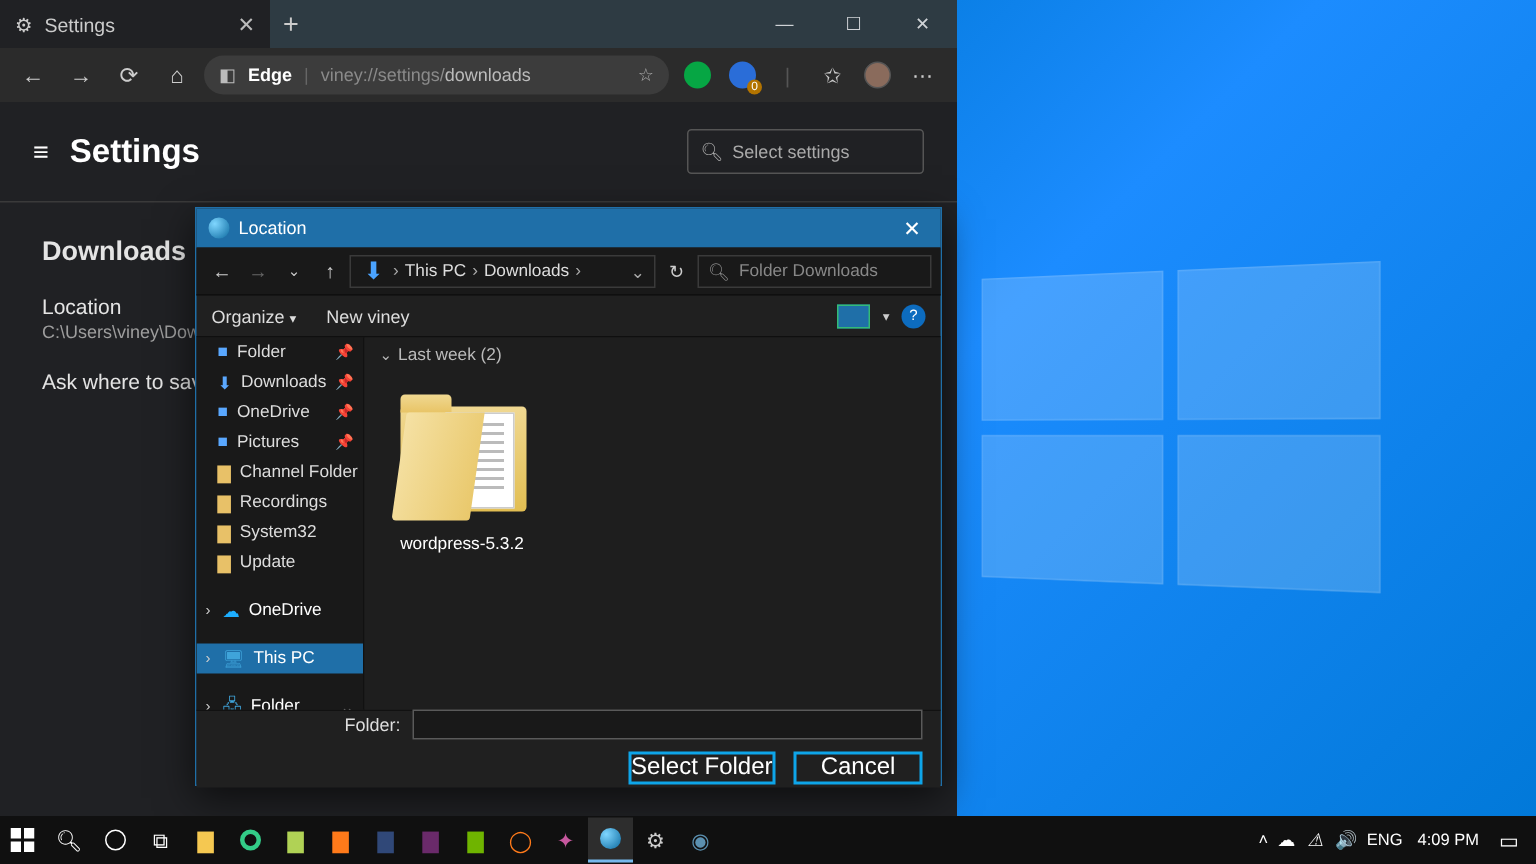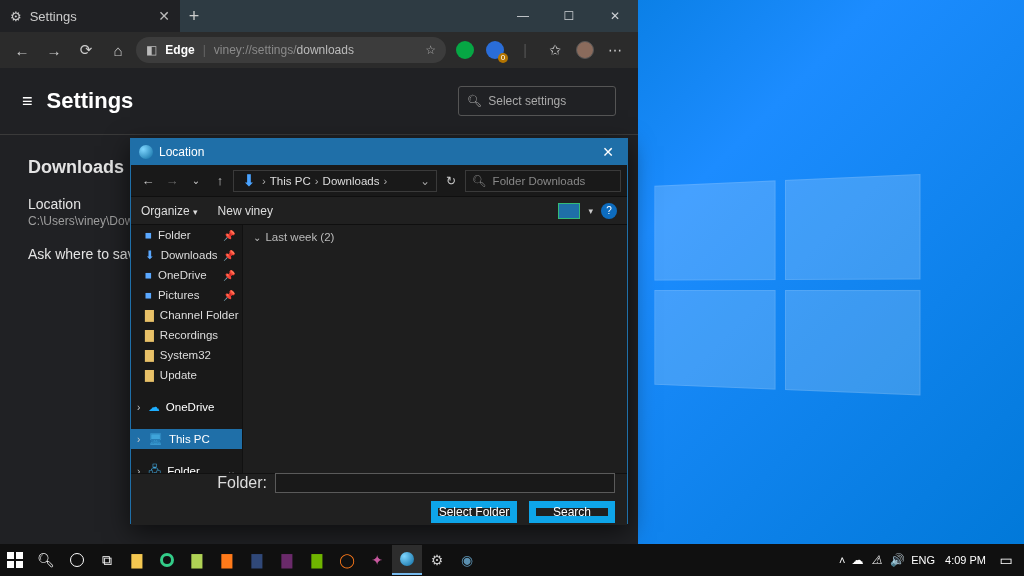--- a/index.html
+++ b/index.html
@@ -220,28 +220,28 @@
 }
 .folder-name { font-size:11.5px; color:#fff; margin-top: 10px;}
 
 .fd-footer {
   height: 52px; border-top: 1px solid #111;
   display:flex; flex-direction:column; justify-content:center;
   padding: 4px 12px 8px; gap:8px;
   background:#202020;
 }
 .folder-row { display:flex; align-items:center; gap:8px; justify-content:flex-end;}
-.folder-row label { color:#ddd; font-size:16px;}
+.folder-row label { color:#ddd; font-size:12px;}
 .folder-input {
   width: 340px; height:20px; border:1px solid #5a5a5a; background:#191919;
 }
 .btn-row { display:flex; justify-content:flex-end; gap:12px; }
 .dlg-btn {
-  min-width: 86px; height: 22px; border:7px solid #0ea5e9; background:transparent;
-  color:#fff; font-size:12px; display:inline-flex; align-items:center; justify-content:center;
+  min-width: 86px; height: 22px; border:2px solid #0ea5e9; background:transparent;
+  color:#fff; font-size:16px; display:inline-flex; align-items:center; justify-content:center;
 }
 
 
 .taskbar {
   position: absolute; left:0; bottom:0; width:1024px; height:32px;
   background:#101010; display:flex; align-items:center;
 }
 .tb-left { display:flex; align-items:center; height:100%;}
 .tb-btn { width:30px; height:32px; display:flex; align-items:center; justify-content:center; color:#fff; font-size:14px;}
 .tb-win svg { width:16px; height:16px; }
@@ -424,31 +424,39 @@
           <span>Folder</span>
           <span class="pin" style="color:#aaa;font-size:11px">⌄</span>
         </div>
     </div>
 
     <div class="fd-files">
       <div class="group-lbl">
           <span style="font-size:10px">⌄</span>
           <span>Last week (2)</span>
         </div>
+      <div class="folder-big">
+        <div class="folder-icon">
+          <div class="folder-back"></div>
+          <div class="folder-pages"></div>
+          <div class="folder-front"></div>
+        </div>
+        <div class="folder-name">wordpress-5.3.2</div>
+      </div>
     </div>
   </div>
 
   <div class="fd-footer">
     <div class="folder-row">
       <label>Folder:</label>
       <div class="folder-input"></div>
     </div>
     <div class="btn-row">
       <div class="dlg-btn">Select Folder</div>
-      <div class="dlg-btn">Search</div>
+      <div class="dlg-btn">Cancel</div>
     </div>
   </div>
 </div>
 
 <div class="taskbar">
   <div class="tb-left">
     <div class="tb-btn tb-win">
       <svg viewBox="0 0 16 16">
           <rect x="0" y="0" width="7" height="7" fill="#fff"></rect>
           <rect x="9" y="0" width="7" height="7" fill="#fff"></rect>

